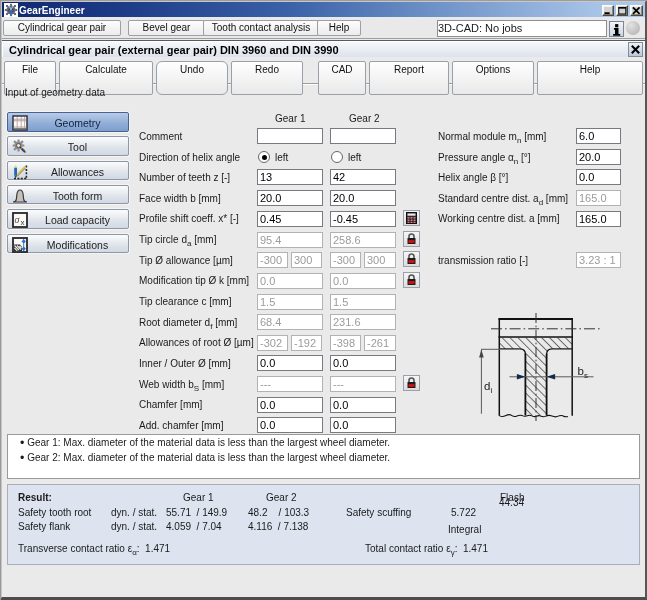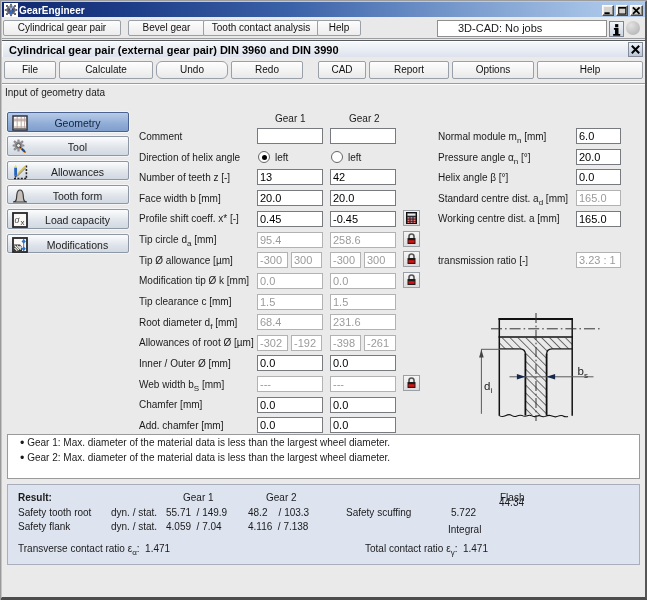--- a/index.html
+++ b/index.html
@@ -19,38 +19,38 @@
 #titleicon { position:absolute; left:2px; top:0.5px; width:14px; height:14px; background:#fff; }
 #titletext { position:absolute; left:17px; top:3px; color:#fff; font-weight:bold; font-size:10px; }
 .winbtn { position:absolute; top:2.5px; width:12.5px; height:11.5px; background:#d4d2ce;
   border:1px solid; border-color:#fdfcfa #4a4a48 #4a4a48 #fdfcfa; box-shadow:inset -1px -1px 0 #8a8a86, inset 1px 1px 0 #f2f1ee; }
 .winbtn svg { position:absolute; left:0; top:0; }
 
 
 #menurow { position:absolute; left:2px; top:17px; width:643px; height:22px; background:#e9e9e9; border-bottom:1px solid #9e9e9e; }
 .mbtn { position:absolute; top:2.5px; height:16px; white-space:nowrap; overflow:hidden; background:linear-gradient(#fdfdfd,#ececec);
   border:1px solid #9aa0a8; border-radius:2px; text-align:center; line-height:14.5px; color:#111; }
-#cadfield { position:absolute; left:435px; top:3px; width:170px; height:17px; background:#fff; border:1px solid #8f8f8f; line-height:15px; padding-left:20px; font-size:11px; }
+#cadfield { position:absolute; left:435px; top:3px; width:170px; height:17px; background:#fff; border:1px solid #8f8f8f; line-height:15px; padding-left:0; font-size:11px; }
 #ibtn { position:absolute; left:607px; top:3.5px; width:15px; height:16px;
   background:linear-gradient(#f2f5fa,#ccd5e2); border:1px solid #7d8594; }
 #ibtn svg { position:absolute; left:0px; top:0px; }
 #led { position:absolute; left:624px; top:4px; width:14px; height:14px; border-radius:50%;
   background:radial-gradient(circle at 35% 30%, #e2e2e2, #bdbdbd 70%, #ababab); }
 
 
 #iframetitle { position:absolute; left:2px; top:40px; width:643px; height:17px;
   background:linear-gradient(#f7f9fc,#dde2ed); border-top:1px solid #555a60; box-shadow:inset 1px 1px 0 #fff; }
 #iframetitle .txt { position:absolute; left:7px; top:3px; font-weight:bold; font-size:11px; color:#000; }
 #ifclose { position:absolute; left:626px; top:1px; width:15px; height:15px;
   background:linear-gradient(#eef2f8,#b9c6da); border:1px solid #848b96; color:#000;
   font-weight:bold; font-size:11px; line-height:13px; text-align:center; }
 
 
 #toolbar { position:absolute; left:2px; top:57px; width:643px; height:27px; background:#eaeaea; border-bottom:1px solid #9c9c9c; box-shadow:0 1px 0 #fdfdfd; }
-.tbtn { position:absolute; top:4px; height:18px; white-space:nowrap; overflow:hidden; background:linear-gradient(#fefefe,#e9e9e9);
+.tbtn { position:absolute; top:4px; height:34px; white-space:nowrap; overflow:hidden; background:linear-gradient(#fefefe,#e9e9e9);
   border:1px solid #9aa0a8; border-radius:2px; text-align:center; line-height:16px; color:#111; }
 
 #inputlabel { position:absolute; left:5px; top:87px; }
 
 
 .navbtn { position:absolute; left:6.5px; width:122px; height:19.5px;
   background:linear-gradient(#fbfcfd,#dde2e9 65%,#d2d9e2); border:1px solid #8d97a5; border-radius:2px; box-shadow:0 0 0 1px #f2f4f6; }
 .navbtn.sel { background:linear-gradient(#b9cbe8,#8fadd6 60%,#7f9ecc); border-color:#4a6290; }
 .navbtn .lbl { position:absolute; left:20px; right:0; top:4px; text-align:center; font-size:10.5px; color:#222; }
 .navbtn.sel .lbl { color:#13233f; }

